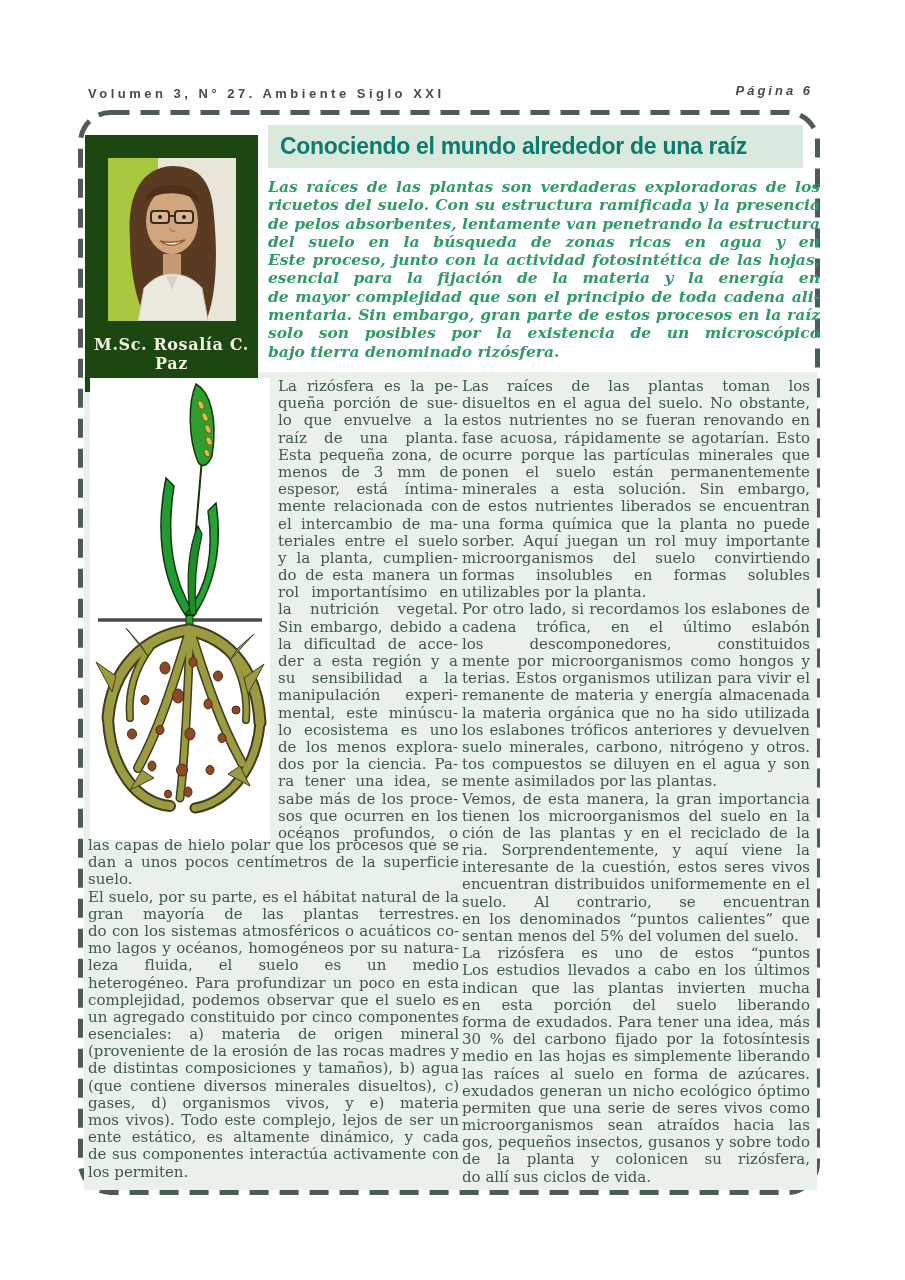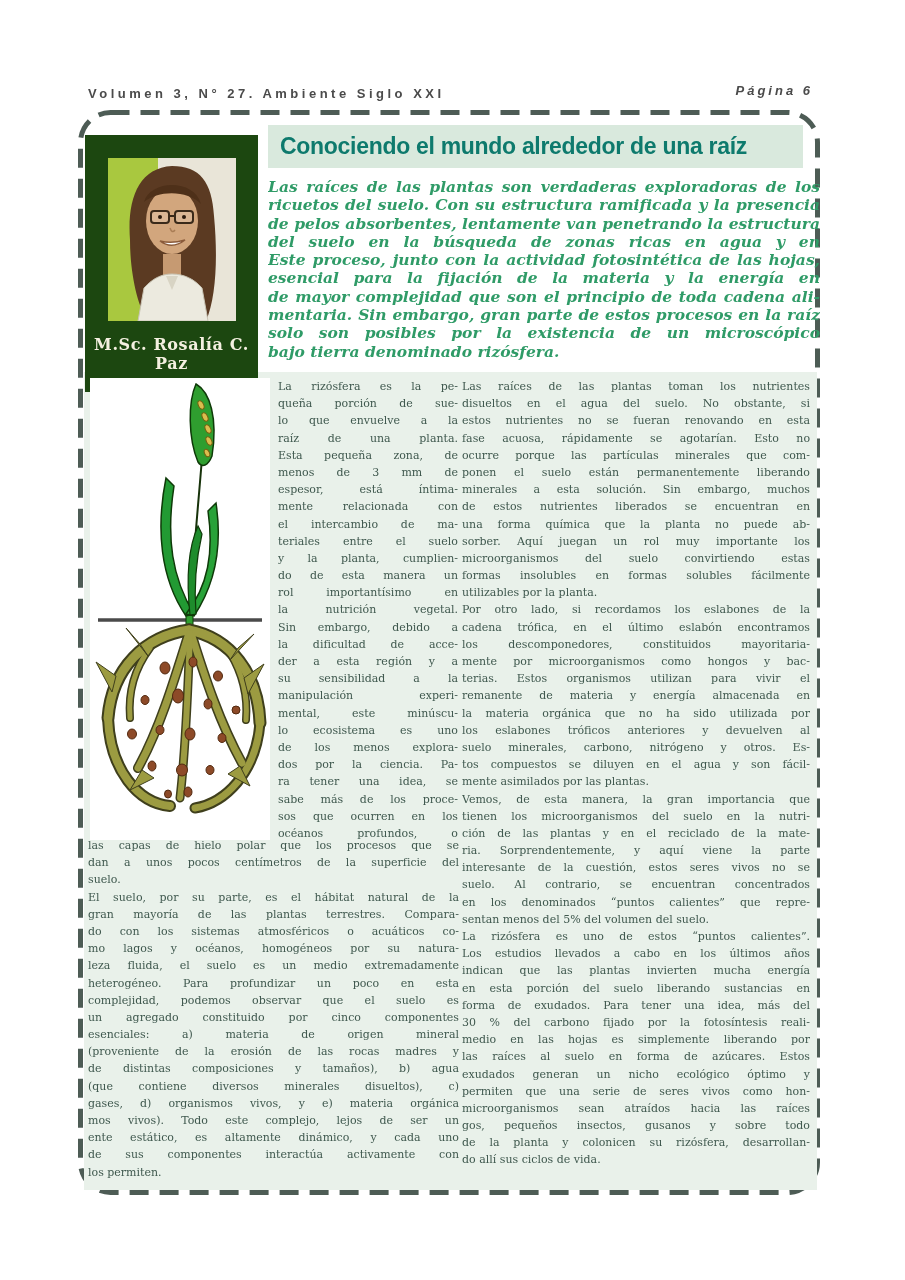--- a/index.html
+++ b/index.html
@@ -27,21 +27,21 @@
   .caption{position:absolute;left:0;top:200px;width:100%;text-align:center;color:var(--caption-cream);
         font-size:16px;font-weight:bold;letter-spacing:0.6px;}
   
   .title-bar{position:absolute;left:185px;top:15px;width:535px;height:43px;background:var(--titlebar-green);}
   .title-bar h1{font-family:"Liberation Sans",sans-serif;font-size:23px;font-weight:bold;
         color:var(--teal);line-height:43px;padding-left:12px;letter-spacing:-0.3px;white-space:nowrap;}
   .intro{position:absolute;left:185px;top:68px;width:552px;color:var(--intro-green);
         font-weight:bold;font-style:italic;font-size:15.5px;}
   .intro .jl{height:18.3px;line-height:18.3px;}
   
-  .btxt{color:var(--body-text);font-size:11px;}
+  .btxt{color:var(--body-text);font-size:15px;}
   .jl{height:17.2px;line-height:17.2px;overflow:hidden;text-align:justify;text-align-last:justify;}
   .jl.end{text-align-last:left;}
   .plant-fig{position:absolute;left:7px;top:268px;width:180px;height:462px;background:#ffffff;}
   .wrap-col{position:absolute;left:195px;top:268px;width:180px;}
   .left-full{position:absolute;left:5px;top:727px;width:371px;}
   .right-col{position:absolute;left:379px;top:268px;width:348px;}
 </style>
 </head>
 <body>
 
@@ -253,20 +253,21 @@
           <div class="jl">suelo minerales, carbono, nitrógeno y otros. Es-</div>
           <div class="jl">tos compuestos se diluyen en el agua y son fácil-</div>
           <div class="jl end">mente asimilados por las plantas.</div>
         </div>
       <div>
           <div class="jl">Vemos, de esta manera, la gran importancia que</div>
           <div class="jl">tienen los microorganismos del suelo en la nutri-</div>
           <div class="jl">ción de las plantas y en el reciclado de la mate-</div>
           <div class="jl">ria. Sorprendentemente, y aquí viene la parte</div>
           <div class="jl">interesante de la cuestión, estos seres vivos no se</div>
+          <div class="jl">encuentran distribuidos uniformemente en el</div>
           <div class="jl">suelo. Al contrario, se encuentran concentrados</div>
           <div class="jl">en los denominados “puntos calientes” que repre-</div>
           <div class="jl end">sentan menos del 5% del volumen del suelo.</div>
         </div>
       <div>
           <div class="jl">La rizósfera es uno de estos “puntos calientes”.</div>
           <div class="jl">Los estudios llevados a cabo en los últimos años</div>
           <div class="jl">indican que las plantas invierten mucha energía</div>
           <div class="jl">en esta porción del suelo liberando sustancias en</div>
           <div class="jl">forma de exudados. Para tener una idea, más del</div>

